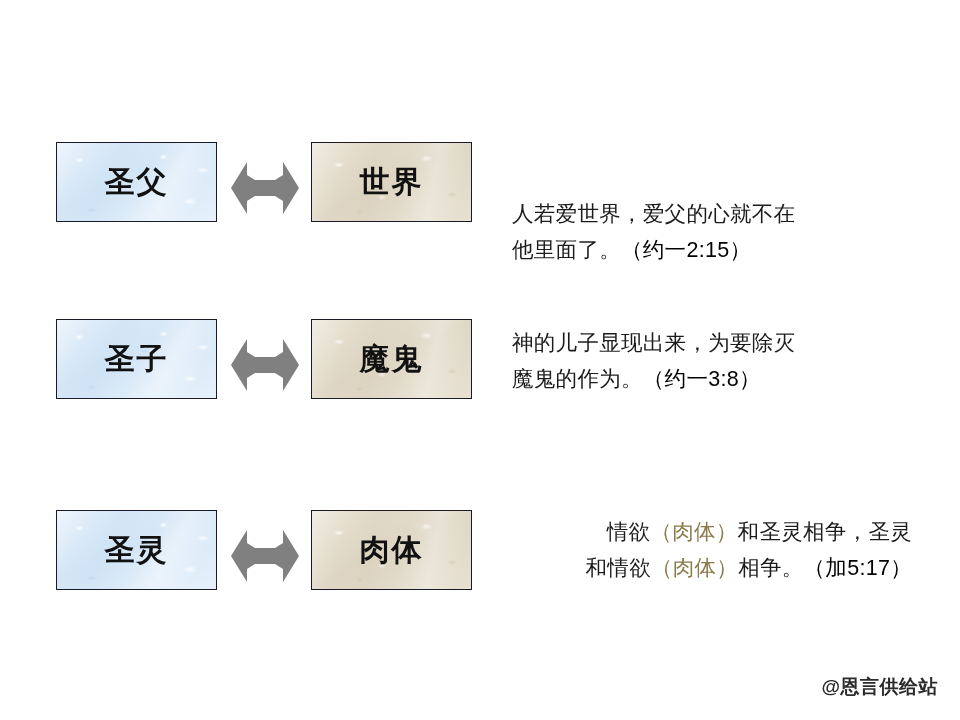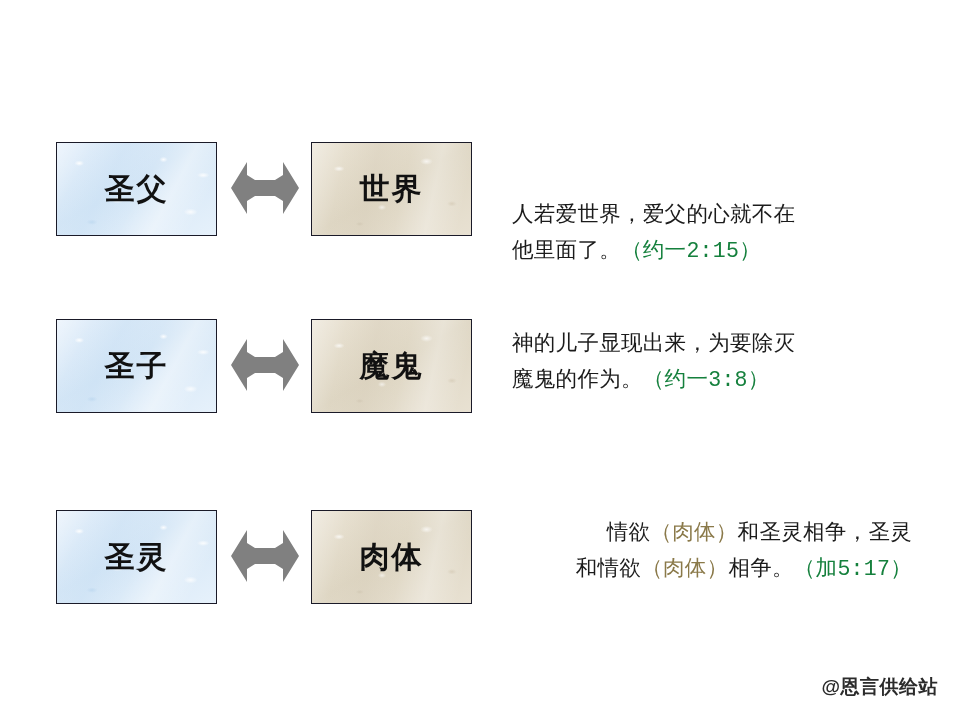--- a/index.html
+++ b/index.html
@@ -34,21 +34,21 @@
   }
   .row-1 { top: 142px; }
   .row-2 { top: 319px; }
   .row-3 { top: 510px; text-align: right; }
 
   
   .box {
     position: absolute;
     top: 0;
     width: 161px;
-    height: 94px;
+    height: 80px;
     border: 1.5px solid #1a1a28;
     box-sizing: border-box;
     display: flex;
     align-items: center;
     justify-content: center;
   }
   .box-left  { left: 56px; }
   .box-right { left: 311px; }
 
   
@@ -109,22 +109,21 @@
     font-size: 21.5px;
     line-height: 36px;
     color: #1b1b1b;
     letter-spacing: 0.3px;
   }
   .verse-1 { top: 6px; margin-top: 48px; }
   .verse-2 { top: 6px; }
   .verse-3 { top: 4px; }
 
   .ref {
-    color: #15803d;
-    font-family: Liberation Mono, monospace;
+    color: #000000;
   }
   .hl {
     color: #8a7949;
   }
 
   
   .watermark {
     position: absolute;
     right: 22px;
     bottom: 20px;

